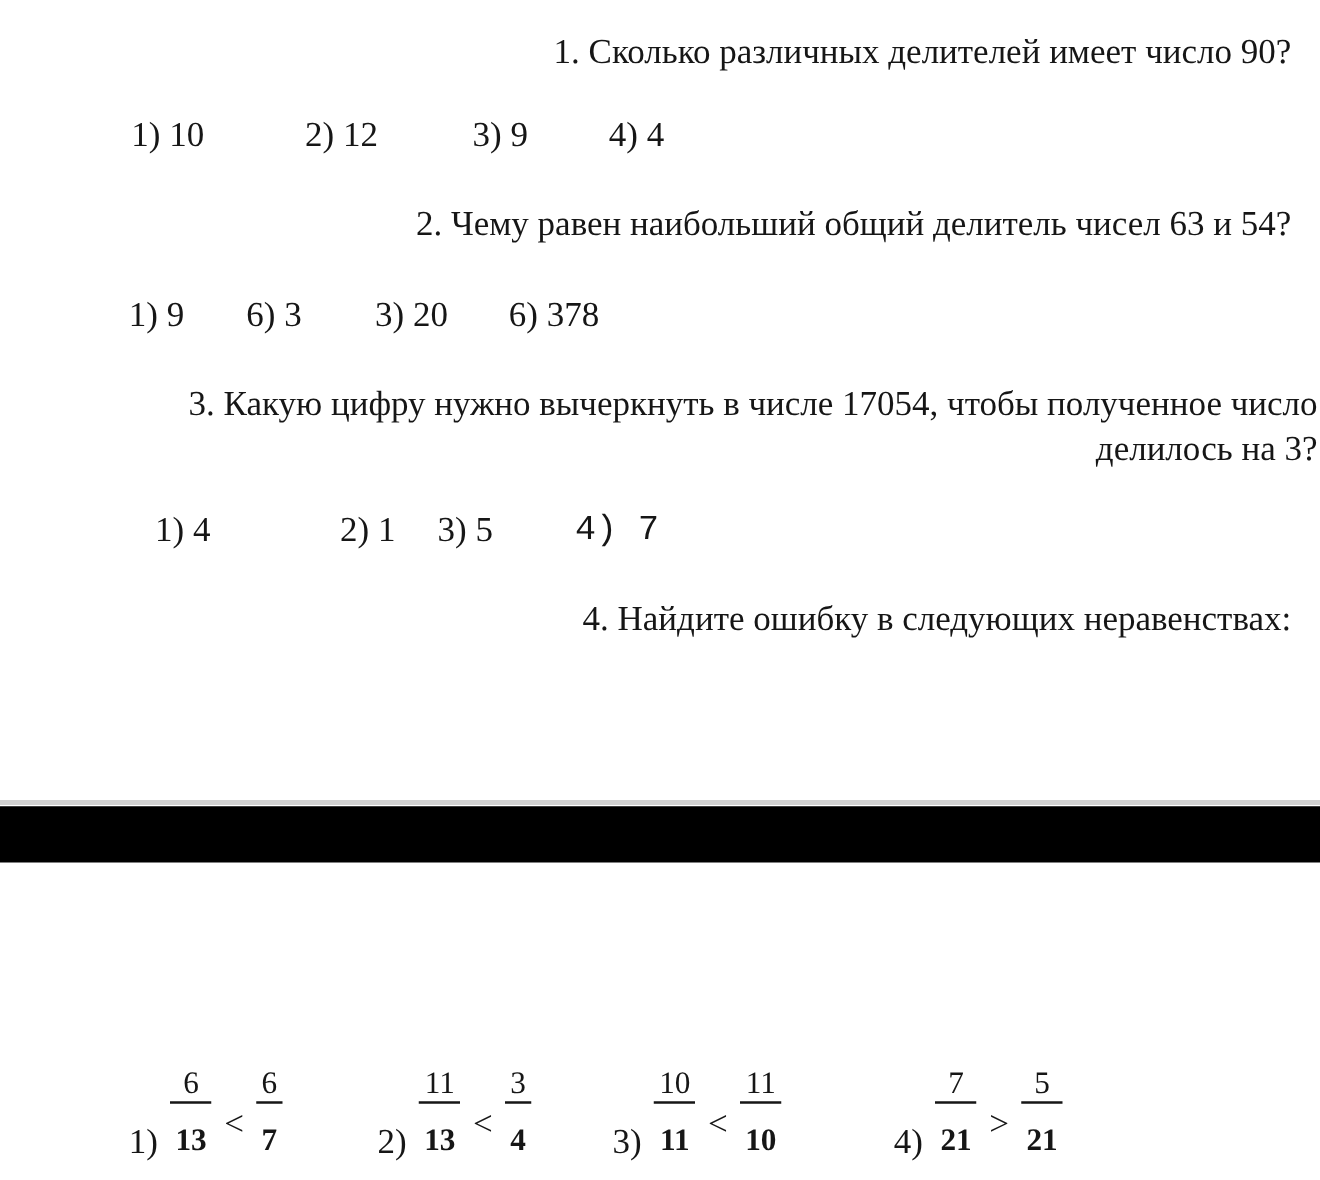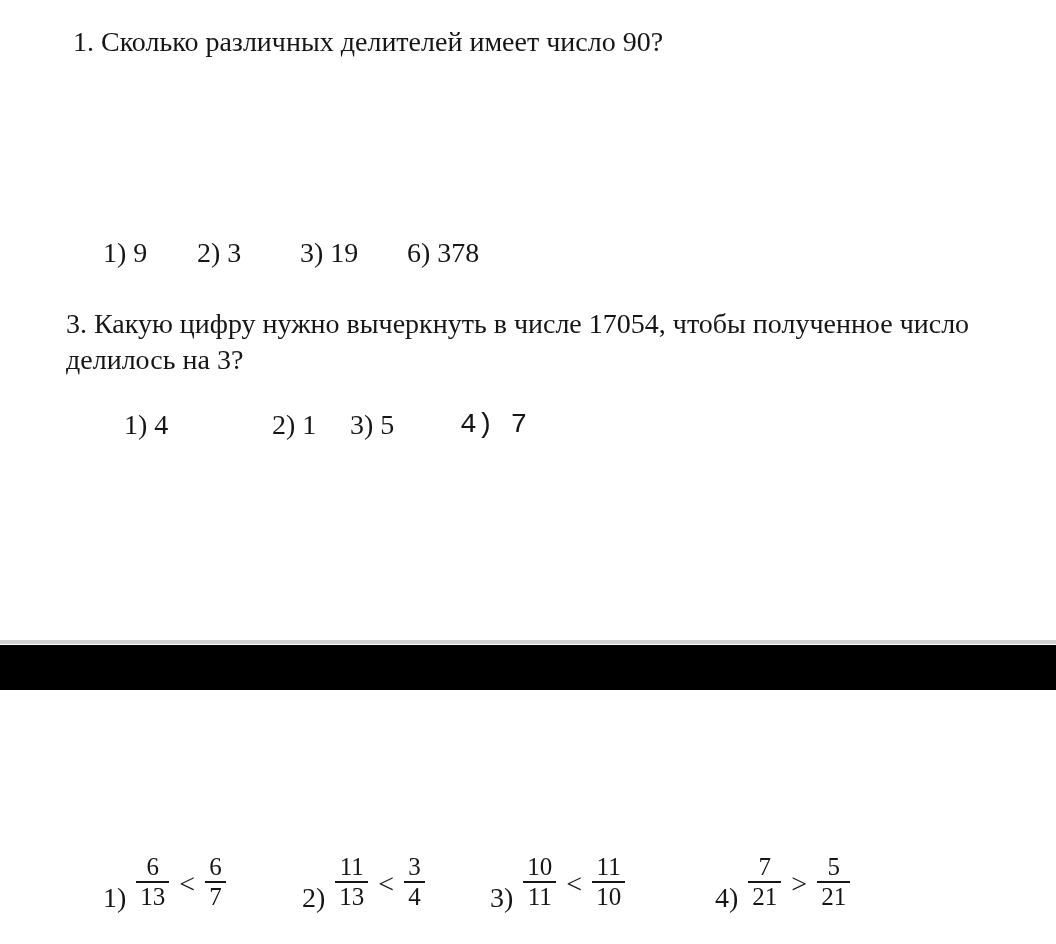--- a/index.html
+++ b/index.html
@@ -10,20 +10,21 @@
     background: #ffffff;
     font-family: "Liberation Serif", serif;
     color: #161616;
     overflow: hidden;
   }
   .q-text {
     position: absolute;
     font-size: 28px;
     line-height: 36px;
     white-space: pre-wrap;
+    text-align: right;
   }
   .opts { position: absolute; left: 0; top: 0; width: 100%; height: 36px; }
   .opt {
     position: absolute;
     font-size: 28px;
     line-height: 36px;
     white-space: nowrap;
   }
   .divider-line {
     position: absolute;
@@ -56,49 +57,57 @@
     display: inline-block;
     text-align: center;
     font-size: 25px;
     line-height: 28px;
   }
   .frac .num {
     display: block;
     border-bottom: 2px solid #161616;
     padding: 0 4px;
   }
-  .frac .den { display: block; padding: 0 4px; }
+  .frac .den { display: block; padding: 16px 4px; font-weight: bold; }
   .op {
     font-size: 28px;
     line-height: 36px;
     transform: translateY(2px);
   }
 </style>
 </head>
 <body>
 
 <div class="page">
 
   <div class="q-text" style="left:73px; top:24px; width:960px;">1. Сколько различных делителей имеет число 90?</div>
+  <div class="opts" style="top:91px;">
+    <span class="opt" style="left:105px;">1) 10</span>
+    <span class="opt" style="left:244px;">2) 12</span>
+    <span class="opt" style="left:378px;">3) 9</span>
+    <span class="opt" style="left:487px;">4) 4</span>
+  </div>
 
+  <div class="q-text" style="left:73px; top:162px; width:960px;">2. Чему равен наибольший общий делитель чисел 63 и 54?</div>
   <div class="opts" style="top:235px;">
     <span class="opt" style="left:103px;">1) 9</span>
-    <span class="opt" style="left:197px;">2) 3</span>
-    <span class="opt" style="left:300px;">3) 19</span>
+    <span class="opt" style="left:197px;">6) 3</span>
+    <span class="opt" style="left:300px;">3) 20</span>
     <span class="opt" style="left:407px;">6) 378</span>
   </div>
 
   <div class="q-text" style="left:66px; top:306px; width:988px;">3. Какую цифру нужно вычеркнуть в числе 17054, чтобы полученное число делилось на 3?</div>
   <div class="opts" style="top:407px;">
     <span class="opt" style="left:124px;">1) 4</span>
     <span class="opt" style="left:240px;margin-left:32px;">2) 1</span>
     <span class="opt" style="left:350px;">3) 5</span>
     <span class="opt" style="left:460px;font-family:Liberation Mono, monospace;">4) 7</span>
   </div>
 
+  <div class="q-text" style="left:73px; top:478px; width:960px;">4. Найдите ошибку в следующих неравенствах:</div>
 
   <div class="divider-line" style="background:#d2d2d2;"></div>
   <div class="redaction-bar" style="background:#000000;"></div>
 
   <div class="ineq-row">
 
     <div class="ineq" style="left:103px;">
       <span class="ineq-label">1)</span>
       <span class="frac">
         <span class="num">6</span>

